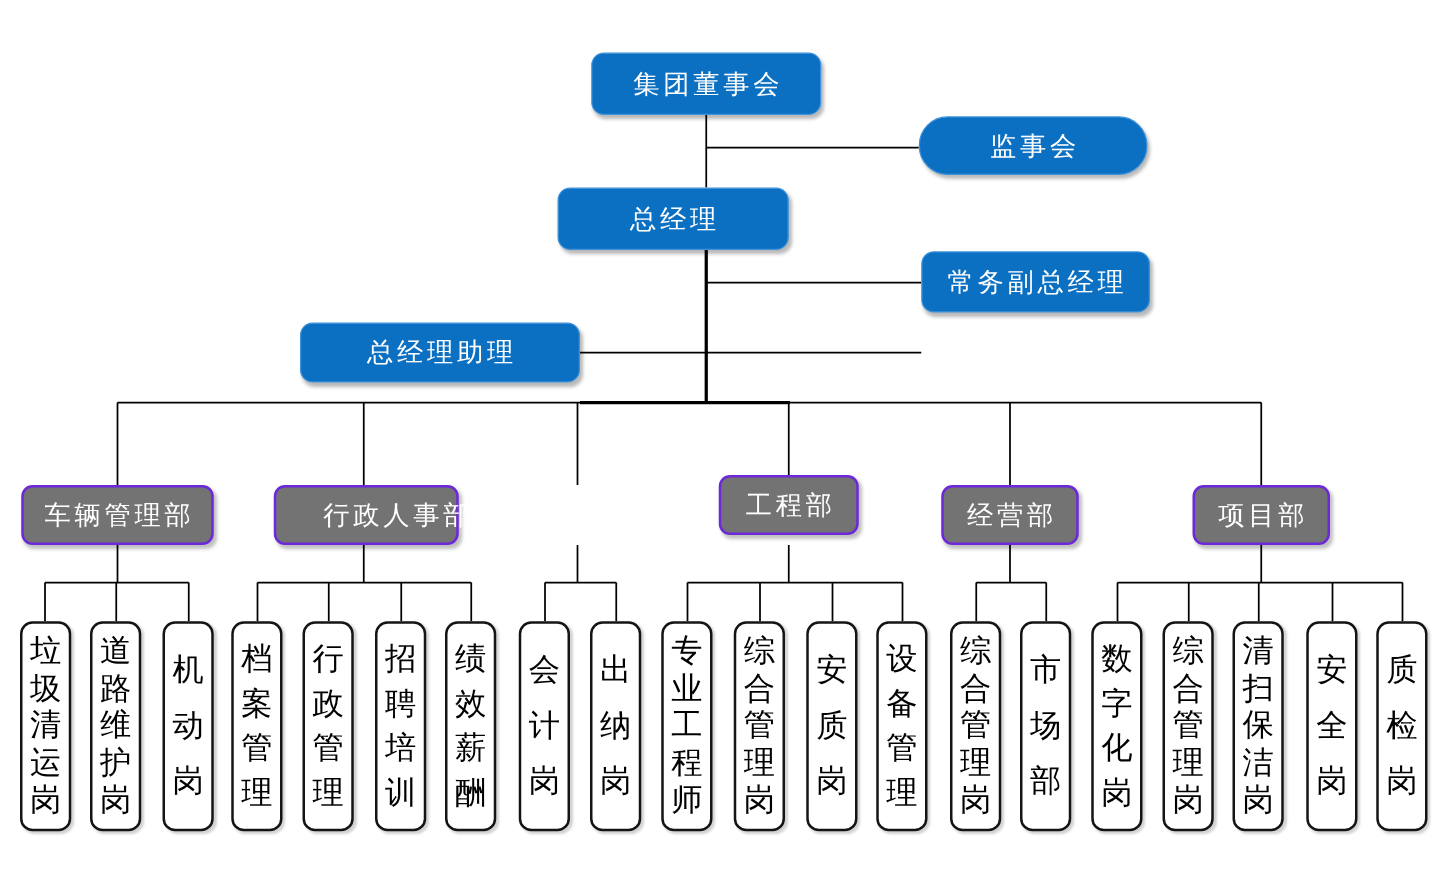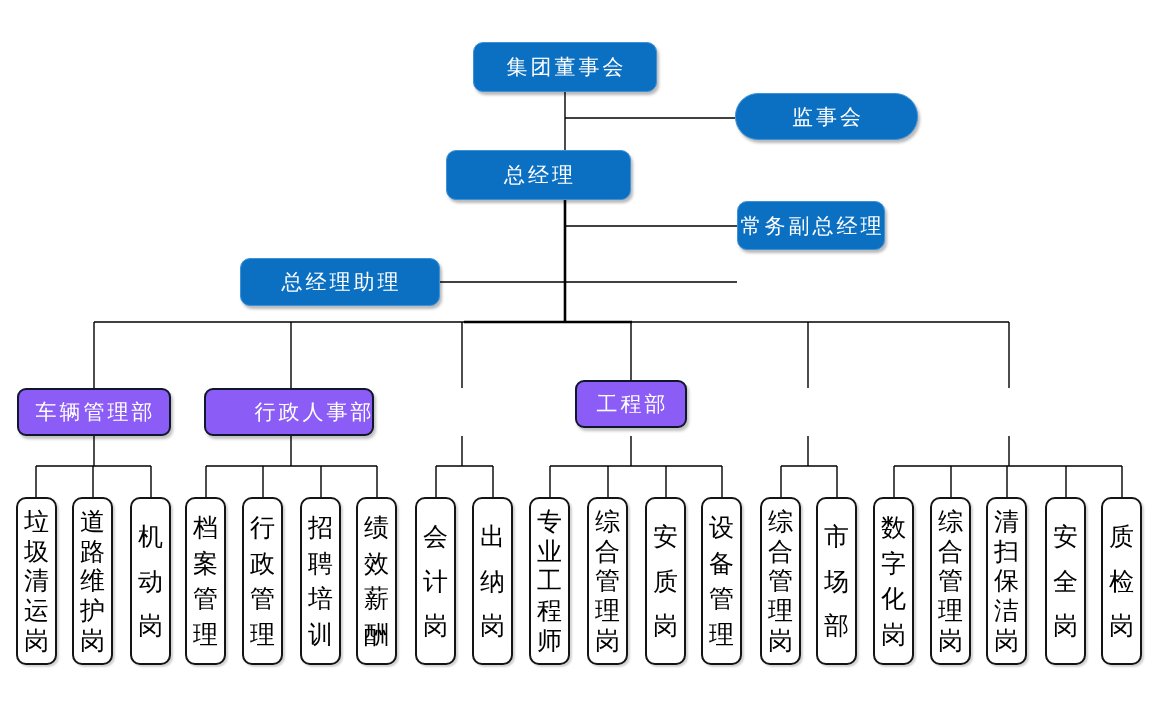--- a/index.html
+++ b/index.html
@@ -11,21 +11,21 @@
   .node{
     position:absolute;box-sizing:border-box;display:flex;align-items:center;justify-content:center;
     color:#ffffff;font-size:21px;letter-spacing:3px;text-indent:3px;white-space:nowrap;
     border-radius:10px;
   }
   .node.blue{
     background:#0c70c2;border:1px solid #3e92da;
     box-shadow:2px 3px 3px rgba(0,0,0,0.28);
   }
   .node.orange{
-    background:#8b5cf6;border:2px solid #0f172a;
+    background:#737373;border:2px solid #6d28d9;
     box-shadow:2px 3px 3px rgba(0,0,0,0.25);
     border-radius:9px;
   }
   .post{
     position:absolute;top:497px;height:168px;width:41px;box-sizing:border-box;
     background:#ffffff;border:2px solid #141414;border-radius:10px;
     box-shadow:2px 2px 2px rgba(0,0,0,0.18);
     display:flex;flex-direction:column;align-items:center;justify-content:space-evenly;
     padding:5px 0;color:#000;font-size:25px;line-height:1;
   }
@@ -88,26 +88,28 @@
       <line x1="951" y1="466" x2="951" y2="497"></line>
       <line x1="1007" y1="466" x2="1007" y2="497"></line>
       <line x1="1066" y1="466" x2="1066" y2="497"></line>
       <line x1="1122" y1="466" x2="1122" y2="497"></line>
     </g>
   </svg>
 
   <div class="node blue" style="left:473px;top:42px;width:184px;height:50px;">集团董事会</div>
   <div class="node blue" style="left:735px;top:93px;width:183px;height:47px;border-radius:23px;">监事会</div>
   <div class="node blue" style="left:446px;top:150px;width:185px;height:50px;">总经理</div>
-  <div class="node blue" style="left:737px;top:201px;width:148px;height:49px;">常务副总经理</div>
-  <div class="node blue" style="left:240px;top:258px;width:200px;height:48px;">总经理助理</div>
+  <div class="node blue" style="left:737px;top:201px;width:183px;height:49px;">常务副总经理</div>
+  <div class="node blue" style="left:240px;top:258px;width:224px;height:48px;">总经理助理</div>
 
   <div class="node orange" style="left:17px;top:388px;width:154px;height:48px;">车辆管理部</div>
-  <div class="node orange" style="left:204px;top:388px;width:170px;height:48px;padding-left:48px;">行政人事部</div>
+  <div class="node orange" style="left:219px;top:388px;width:148px;height:48px;padding-left:48px;">行政人事部</div>
   <div class="node orange" style="left:575px;top:380px;width:112px;height:48px;">工程部</div>
+  <div class="node orange" style="left:753px;top:388px;width:110px;height:48px;">经营部</div>
+  <div class="node orange" style="left:954px;top:388px;width:110px;height:48px;">项目部</div>
 
   <div class="post" style="left:16px;">
       <span class="vchar">垃</span>
       <span class="vchar">圾</span>
       <span class="vchar">清</span>
       <span class="vchar">运</span>
       <span class="vchar">岗</span>
     </div>
   <div class="post" style="left:72px;">
       <span class="vchar">道</span>

